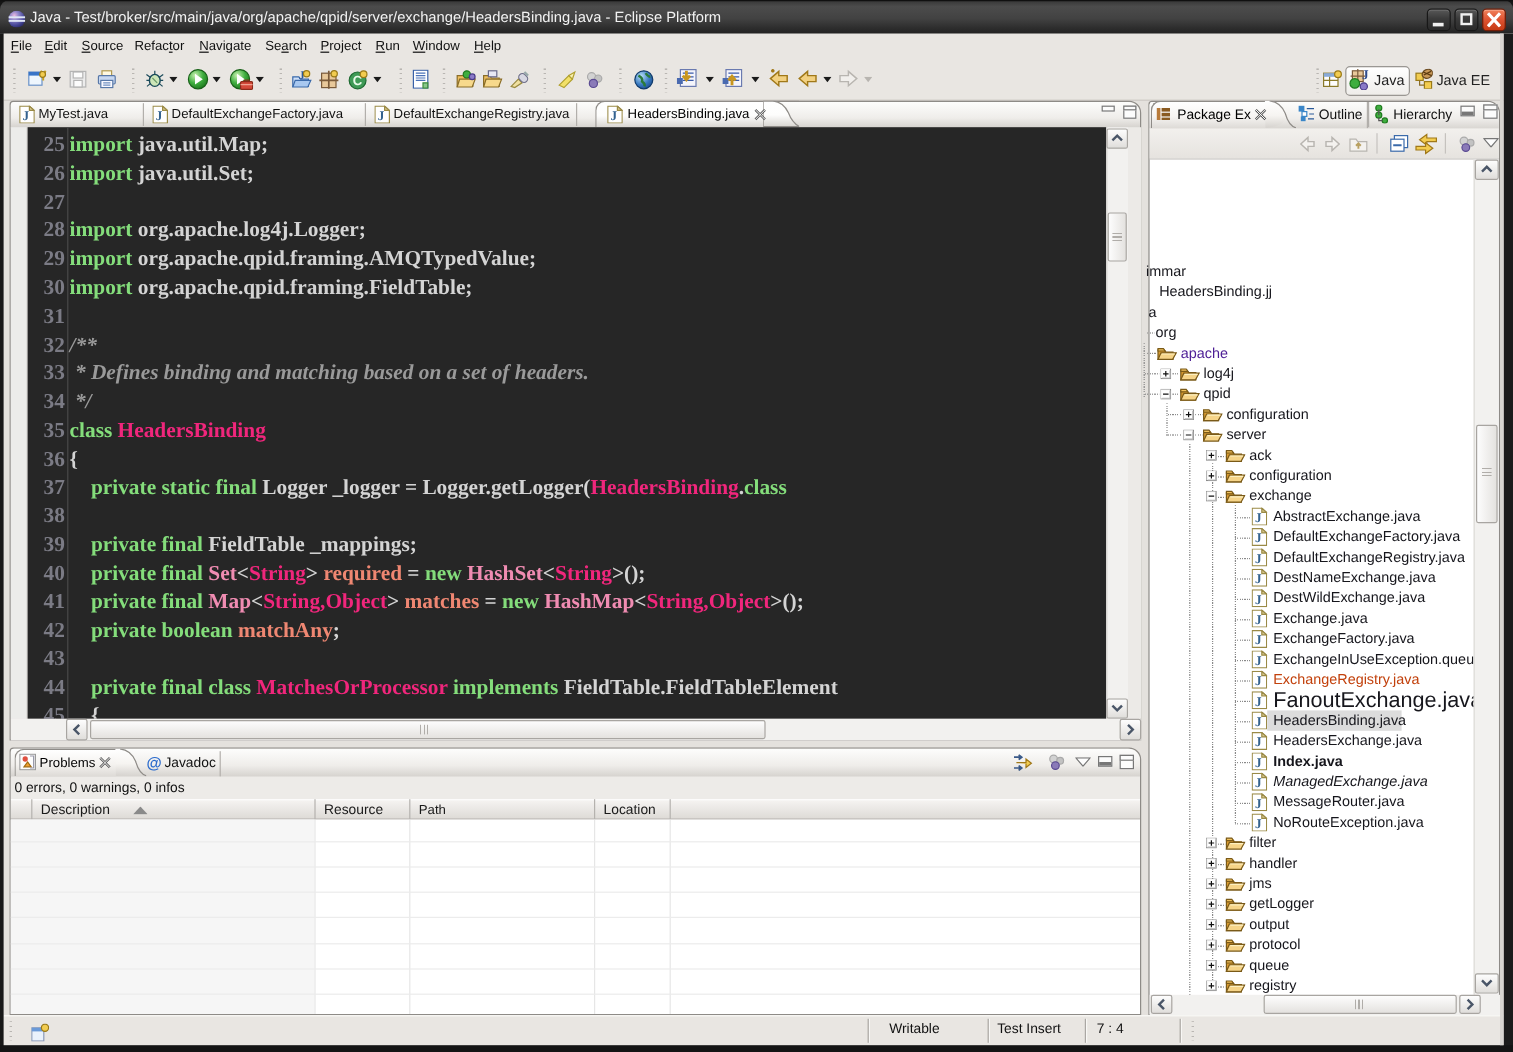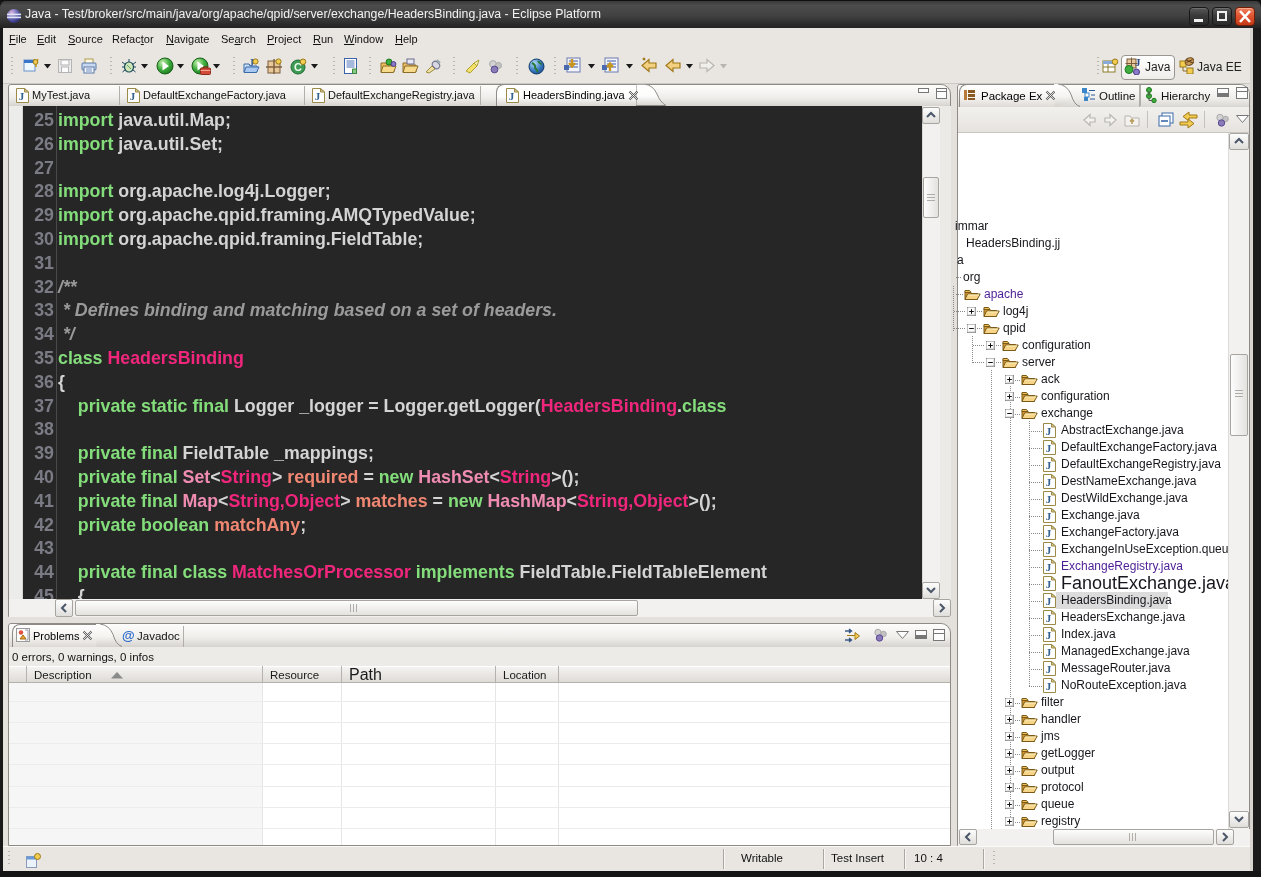--- a/index.html
+++ b/index.html
@@ -1,19 +1,19 @@
 <!DOCTYPE html>
 <html><head><meta charset="utf-8"><style>
 
 * { margin:0; padding:0; box-sizing:border-box; }
 html,body { width:1261px; height:877px; overflow:hidden; }
 body { font-family:"Liberation Sans", sans-serif; position:relative; background:#e4e1dd; }
 div { position:absolute; }
 .t { white-space:nowrap; }
-pre { font-family:Liberation Sans, sans-serif; }
+pre { font-family:Liberation Serif, serif; }
 
 </style></head><body>
 <div class="" style="left:0px;top:0px;width:1261px;height:28px;background:#151515;"></div>
 <div class="" style="left:0px;top:0px;width:1261px;height:28px;background:linear-gradient(180deg,#353535 0%,#4c4c4c 20%,#424242 55%,#2c2c2c 85%,#232323 100%);border-radius:8px 8px 0 0;"></div>
 <div class="" style="left:0px;top:0px;width:1261px;height:1px;background:#101010;border-radius:8px 8px 0 0;"></div>
 <svg style="position:absolute;left:7px;top:9px;" width="14" height="14" viewBox="0 0 14 14">
     <defs>
       <radialGradient id="eg" cx="35%" cy="28%" r="75%">
         <stop offset="0%" stop-color="#e8b8e0"></stop>
         <stop offset="35%" stop-color="#8d85c8"></stop>
@@ -425,21 +425,21 @@
 <div class="" style="left:933px;top:629px;width:12px;height:12px;border:1px solid #777;background:#fcfcfc;"></div>
 <div class="" style="left:933px;top:629px;width:12px;height:5px;border:1px solid #777;background:#fcfcfc;"></div>
 <div class="" style="left:9px;top:648px;width:941px;height:18px;background:#edebe8;"></div>
 <div class="t" style="left:12px;top:648px;width:300px;height:18px;line-height:19px;font-size:11.5px;color:#111;">0 errors, 0 warnings, 0 infos</div>
 <div class="" style="left:9px;top:666px;width:941px;height:17px;background:linear-gradient(180deg,#f5f3f1,#dedbd7);border-top:1px solid #fff;border-bottom:1px solid #b5b2ae;"></div>
 <div class="" style="left:26px;top:666px;width:1px;height:17px;background:#b5b2ae;"></div>
 <div class="t" style="left:34px;top:666px;width:226px;height:17px;line-height:18px;font-size:11.5px;color:#1a1a1a;">Description</div>
 <div class="" style="left:262px;top:666px;width:1px;height:17px;background:#b5b2ae;"></div>
 <div class="t" style="left:270px;top:666px;width:69px;height:17px;line-height:18px;font-size:11.5px;color:#1a1a1a;">Resource</div>
 <div class="" style="left:341px;top:666px;width:1px;height:17px;background:#b5b2ae;"></div>
-<div class="t" style="left:349px;top:666px;width:144px;height:17px;line-height:18px;font-size:16px;color:#1a1a1a;">Path</div>
+<div class="t" style="left:349px;top:666px;width:144px;height:17px;line-height:18px;font-size:11px;color:#1a1a1a;">Path</div>
 <div class="" style="left:495px;top:666px;width:1px;height:17px;background:#b5b2ae;"></div>
 <div class="t" style="left:503px;top:666px;width:53px;height:17px;line-height:18px;font-size:11.5px;color:#1a1a1a;">Location</div>
 <div class="" style="left:558px;top:666px;width:1px;height:17px;background:#b5b2ae;"></div>
 <svg style="position:absolute;left:111px;top:672px;" width="12" height="7" viewBox="0 0 12 7">
     <path d="M6 0 L12 6.5 L0 6.5 Z" fill="#8a8a8a"></path>
   </svg>
 <div class="" style="left:9px;top:683px;width:941px;height:162px;background:#ffffff;"></div>
 <div class="" style="left:9px;top:683px;width:253px;height:162px;background:#f6f6f6;"></div>
 <div class="" style="left:262px;top:683px;width:1px;height:162px;background:#e6e6e6;"></div>
 <div class="" style="left:341px;top:683px;width:1px;height:162px;background:#e6e6e6;"></div>
@@ -729,21 +729,21 @@
     <path d="M0.5 0.5 L8.5 0.5 L12.5 4.0 L12.5 14.5 L0.5 14.5 Z" fill="#ffffff" stroke="#9a8a46"></path>
     <path d="M8.5 0.5 L8.5 4.0 L12.5 4.0 Z" fill="#d8c88e" stroke="#9a8a46"></path>
     <text x="5.5" y="12.0" font-family="Liberation Serif" font-size="11.0px" font-weight="bold" fill="#33628f" text-anchor="middle">J</text>
   </svg>
 <div class="t" style="left:1061px;top:541px;width:200px;height:17px;line-height:17px;font-size:12px;color:#16161c;">ExchangeInUseException.queue</div>
 <svg style="position:absolute;left:1043px;top:559px;" width="13" height="15" viewBox="0 0 13 15">
     <path d="M0.5 0.5 L8.5 0.5 L12.5 4.0 L12.5 14.5 L0.5 14.5 Z" fill="#ffffff" stroke="#9a8a46"></path>
     <path d="M8.5 0.5 L8.5 4.0 L12.5 4.0 Z" fill="#d8c88e" stroke="#9a8a46"></path>
     <text x="5.5" y="12.0" font-family="Liberation Serif" font-size="11.0px" font-weight="bold" fill="#33628f" text-anchor="middle">J</text>
   </svg>
-<div class="t" style="left:1061px;top:558px;width:200px;height:17px;line-height:17px;font-size:12px;color:#4c1d95;">ExchangeRegistry.java</div>
+<div class="t" style="left:1061px;top:558px;width:200px;height:17px;line-height:17px;font-size:12px;color:#c2410c;">ExchangeRegistry.java</div>
 <svg style="position:absolute;left:1043px;top:576px;" width="13" height="15" viewBox="0 0 13 15">
     <path d="M0.5 0.5 L8.5 0.5 L12.5 4.0 L12.5 14.5 L0.5 14.5 Z" fill="#ffffff" stroke="#9a8a46"></path>
     <path d="M8.5 0.5 L8.5 4.0 L12.5 4.0 Z" fill="#d8c88e" stroke="#9a8a46"></path>
     <text x="5.5" y="12.0" font-family="Liberation Serif" font-size="11.0px" font-weight="bold" fill="#33628f" text-anchor="middle">J</text>
   </svg>
 <div class="t" style="left:1061px;top:575px;width:200px;height:17px;line-height:17px;font-size:18px;color:#16161c;">FanoutExchange.java</div>
 <svg style="position:absolute;left:1043px;top:593px;" width="13" height="15" viewBox="0 0 13 15">
     <path d="M0.5 0.5 L8.5 0.5 L12.5 4.0 L12.5 14.5 L0.5 14.5 Z" fill="#ffffff" stroke="#9a8a46"></path>
     <path d="M8.5 0.5 L8.5 4.0 L12.5 4.0 Z" fill="#d8c88e" stroke="#9a8a46"></path>
     <text x="5.5" y="12.0" font-family="Liberation Serif" font-size="11.0px" font-weight="bold" fill="#33628f" text-anchor="middle">J</text>
@@ -754,27 +754,27 @@
     <path d="M0.5 0.5 L8.5 0.5 L12.5 4.0 L12.5 14.5 L0.5 14.5 Z" fill="#ffffff" stroke="#9a8a46"></path>
     <path d="M8.5 0.5 L8.5 4.0 L12.5 4.0 Z" fill="#d8c88e" stroke="#9a8a46"></path>
     <text x="5.5" y="12.0" font-family="Liberation Serif" font-size="11.0px" font-weight="bold" fill="#33628f" text-anchor="middle">J</text>
   </svg>
 <div class="t" style="left:1061px;top:609px;width:200px;height:17px;line-height:17px;font-size:12px;color:#16161c;">HeadersExchange.java</div>
 <svg style="position:absolute;left:1043px;top:627px;" width="13" height="15" viewBox="0 0 13 15">
     <path d="M0.5 0.5 L8.5 0.5 L12.5 4.0 L12.5 14.5 L0.5 14.5 Z" fill="#ffffff" stroke="#9a8a46"></path>
     <path d="M8.5 0.5 L8.5 4.0 L12.5 4.0 Z" fill="#d8c88e" stroke="#9a8a46"></path>
     <text x="5.5" y="12.0" font-family="Liberation Serif" font-size="11.0px" font-weight="bold" fill="#33628f" text-anchor="middle">J</text>
   </svg>
-<div class="t" style="left:1061px;top:626px;width:200px;height:17px;line-height:17px;font-size:12px;color:#16161c;">Index.java</div>
+<div class="t" style="left:1061px;top:626px;width:200px;height:17px;line-height:17px;font-size:12px;color:#16161c;font-weight:bold;">Index.java</div>
 <svg style="position:absolute;left:1043px;top:644px;" width="13" height="15" viewBox="0 0 13 15">
     <path d="M0.5 0.5 L8.5 0.5 L12.5 4.0 L12.5 14.5 L0.5 14.5 Z" fill="#ffffff" stroke="#9a8a46"></path>
     <path d="M8.5 0.5 L8.5 4.0 L12.5 4.0 Z" fill="#d8c88e" stroke="#9a8a46"></path>
     <text x="5.5" y="12.0" font-family="Liberation Serif" font-size="11.0px" font-weight="bold" fill="#33628f" text-anchor="middle">J</text>
   </svg>
-<div class="t" style="left:1061px;top:643px;width:200px;height:17px;line-height:17px;font-size:12px;color:#16161c;">ManagedExchange.java</div>
+<div class="t" style="left:1061px;top:643px;width:200px;height:17px;line-height:17px;font-size:12px;color:#16161c;font-style:italic;">ManagedExchange.java</div>
 <svg style="position:absolute;left:1043px;top:661px;" width="13" height="15" viewBox="0 0 13 15">
     <path d="M0.5 0.5 L8.5 0.5 L12.5 4.0 L12.5 14.5 L0.5 14.5 Z" fill="#ffffff" stroke="#9a8a46"></path>
     <path d="M8.5 0.5 L8.5 4.0 L12.5 4.0 Z" fill="#d8c88e" stroke="#9a8a46"></path>
     <text x="5.5" y="12.0" font-family="Liberation Serif" font-size="11.0px" font-weight="bold" fill="#33628f" text-anchor="middle">J</text>
   </svg>
 <div class="t" style="left:1061px;top:660px;width:200px;height:17px;line-height:17px;font-size:12px;color:#16161c;">MessageRouter.java</div>
 <svg style="position:absolute;left:1043px;top:678px;" width="13" height="15" viewBox="0 0 13 15">
     <path d="M0.5 0.5 L8.5 0.5 L12.5 4.0 L12.5 14.5 L0.5 14.5 Z" fill="#ffffff" stroke="#9a8a46"></path>
     <path d="M8.5 0.5 L8.5 4.0 L12.5 4.0 Z" fill="#d8c88e" stroke="#9a8a46"></path>
     <text x="5.5" y="12.0" font-family="Liberation Serif" font-size="11.0px" font-weight="bold" fill="#33628f" text-anchor="middle">J</text>
@@ -920,17 +920,17 @@
     <rect x="0.5" y="3.5" width="10" height="11" fill="#eaf2fc" stroke="#8a9ab8"></rect>
     <rect x="0.5" y="3.5" width="10" height="3" fill="#6a9ad8"></rect>
     <circle cx="11.5" cy="3.5" r="3" fill="#f2cc50" stroke="#9a7a18"></circle>
   </svg>
 <div class="" style="left:723px;top:849px;width:1px;height:20px;background:#aaa7a3;box-shadow:1px 0 0 #f8f7f5;"></div>
 <div class="" style="left:823px;top:849px;width:1px;height:20px;background:#aaa7a3;box-shadow:1px 0 0 #f8f7f5;"></div>
 <div class="" style="left:904px;top:849px;width:1px;height:20px;background:#aaa7a3;box-shadow:1px 0 0 #f8f7f5;"></div>
 <div class="" style="left:983px;top:849px;width:1px;height:20px;background:#aaa7a3;box-shadow:1px 0 0 #f8f7f5;"></div>
 <div class="t" style="left:741px;top:846px;width:80px;height:25px;line-height:25px;font-size:11.5px;color:#111;">Writable</div>
 <div class="t" style="left:831px;top:846px;width:80px;height:25px;line-height:25px;font-size:11.5px;color:#111;">Test Insert</div>
-<div class="t" style="left:914px;top:846px;width:60px;height:25px;line-height:25px;font-size:11.5px;color:#111;">10 : 4</div>
+<div class="t" style="left:914px;top:846px;width:60px;height:25px;line-height:25px;font-size:11.5px;color:#111;">7 : 4</div>
 <div class="" style="left:993px;top:851px;width:2px;height:16px;background:repeating-linear-gradient(180deg,#b9b6b2 0 1px,transparent 1px 4px);"></div>
 <div class="" style="left:0px;top:28px;width:3px;height:849px;background:#181818;"></div>
 <div class="" style="left:1253px;top:28px;width:8px;height:849px;background:#1b1b1b;"></div>
 <div class="" style="left:0px;top:871px;width:1261px;height:6px;background:#141414;"></div>
 <div class="" style="left:1250px;top:28px;width:3px;height:843px;background:#d8d5d1;"></div>
 </body></html>

